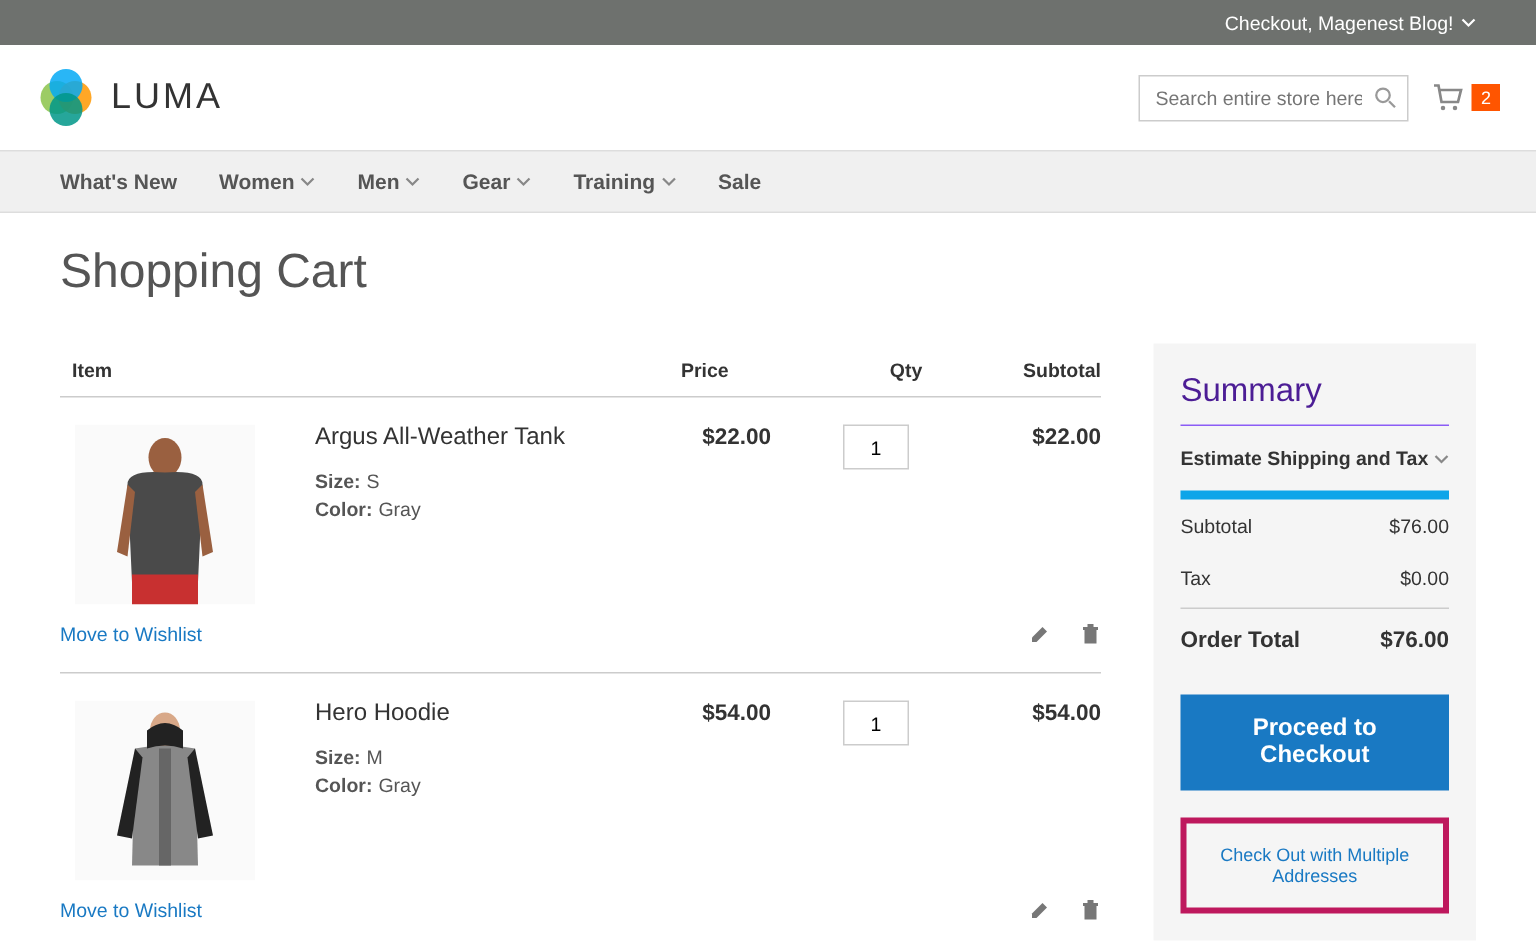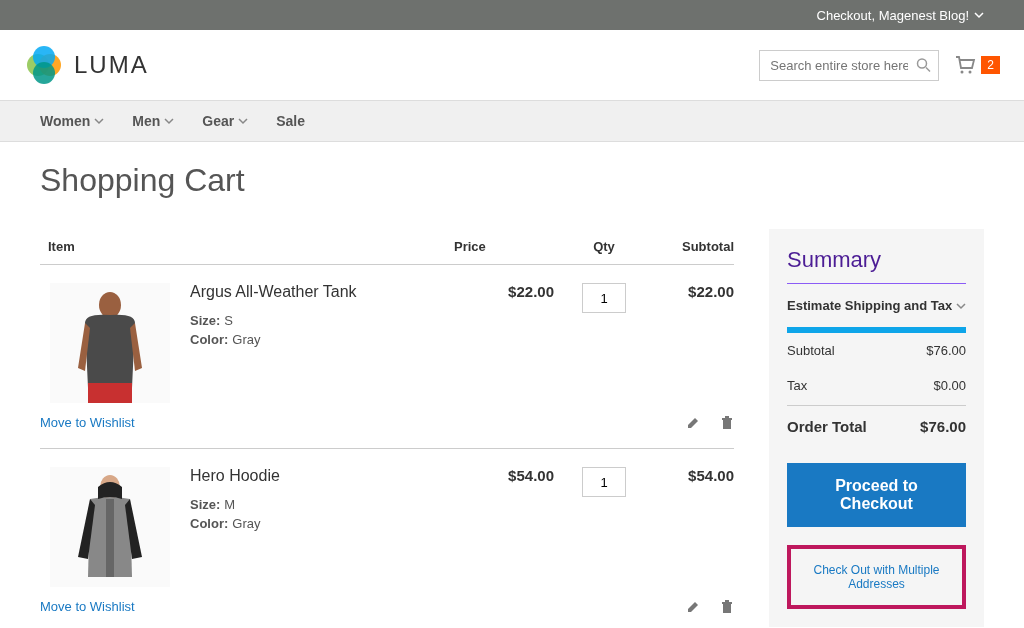--- a/index.html
+++ b/index.html
@@ -28,21 +28,21 @@
     .container { max-width: 1024px; margin: 0 auto; padding: 20px 40px; display: flex; gap: 35px; align-items: flex-start; }
     .page-title { font-size: 32px; font-weight: 300; color: #555; padding: 20px 40px 10px; }
     
     .cart-table { flex: 1; }
     .cart-header { display: flex; padding: 10px 0; border-bottom: 1px solid #ccc; font-weight: 600; font-size: 13px; color: #333; }
     .col-item { flex: 1; padding-left: 8px; }
     .col-price { width: 100px; text-align: left; }
     .col-qty { width: 100px; text-align: center; }
     .col-subtotal { width: 80px; text-align: right; }
     
-    .cart-row { display: flex; padding: 18px 0 0; }
+    .cart-row { display: flex; padding: 18px 0 0; gap: 20px; }
     .product-thumb { width: 120px; height: 120px; margin-left: 10px; margin-right: 20px; }
     .product-info { flex: 1; }
     .product-name { font-size: 16px; color: #333; margin-bottom: 12px; }
     .product-attr { font-size: 13px; color: #555; margin-bottom: 4px; }
     .product-attr .label { font-weight: 600; margin-right: 4px; }
     .price-cell { width: 100px; text-align: right; font-weight: 600; font-size: 15px; color: #333; }
     .qty-cell { width: 100px; text-align: center; }
     .qty-input { width: 44px; height: 30px; text-align: center; border: 1px solid #ccc; font-size: 13px; }
     .subtotal-cell { width: 80px; text-align: right; font-weight: 600; font-size: 15px; color: #333; }
     
@@ -103,33 +103,42 @@
           </svg>
       </span>
       <span class="cart-count">2</span>
     </div>
   </div>
 </div>
 
 <div class="nav-bar">
   <ul>
     <li>
+        <span>What's New</span>
+      </li>
+    <li>
         <span>Women</span>
         <svg class="chevron" viewBox="0 0 10 10">
           <path d="M1 3 L5 7 L9 3" stroke="#888" stroke-width="1.5" fill="none"></path>
         </svg>
       </li>
     <li>
         <span>Men</span>
         <svg class="chevron" viewBox="0 0 10 10">
           <path d="M1 3 L5 7 L9 3" stroke="#888" stroke-width="1.5" fill="none"></path>
         </svg>
       </li>
     <li>
         <span>Gear</span>
+        <svg class="chevron" viewBox="0 0 10 10">
+          <path d="M1 3 L5 7 L9 3" stroke="#888" stroke-width="1.5" fill="none"></path>
+        </svg>
+      </li>
+    <li>
+        <span>Training</span>
         <svg class="chevron" viewBox="0 0 10 10">
           <path d="M1 3 L5 7 L9 3" stroke="#888" stroke-width="1.5" fill="none"></path>
         </svg>
       </li>
     <li>
         <span>Sale</span>
       </li>
   </ul>
 </div>
 

